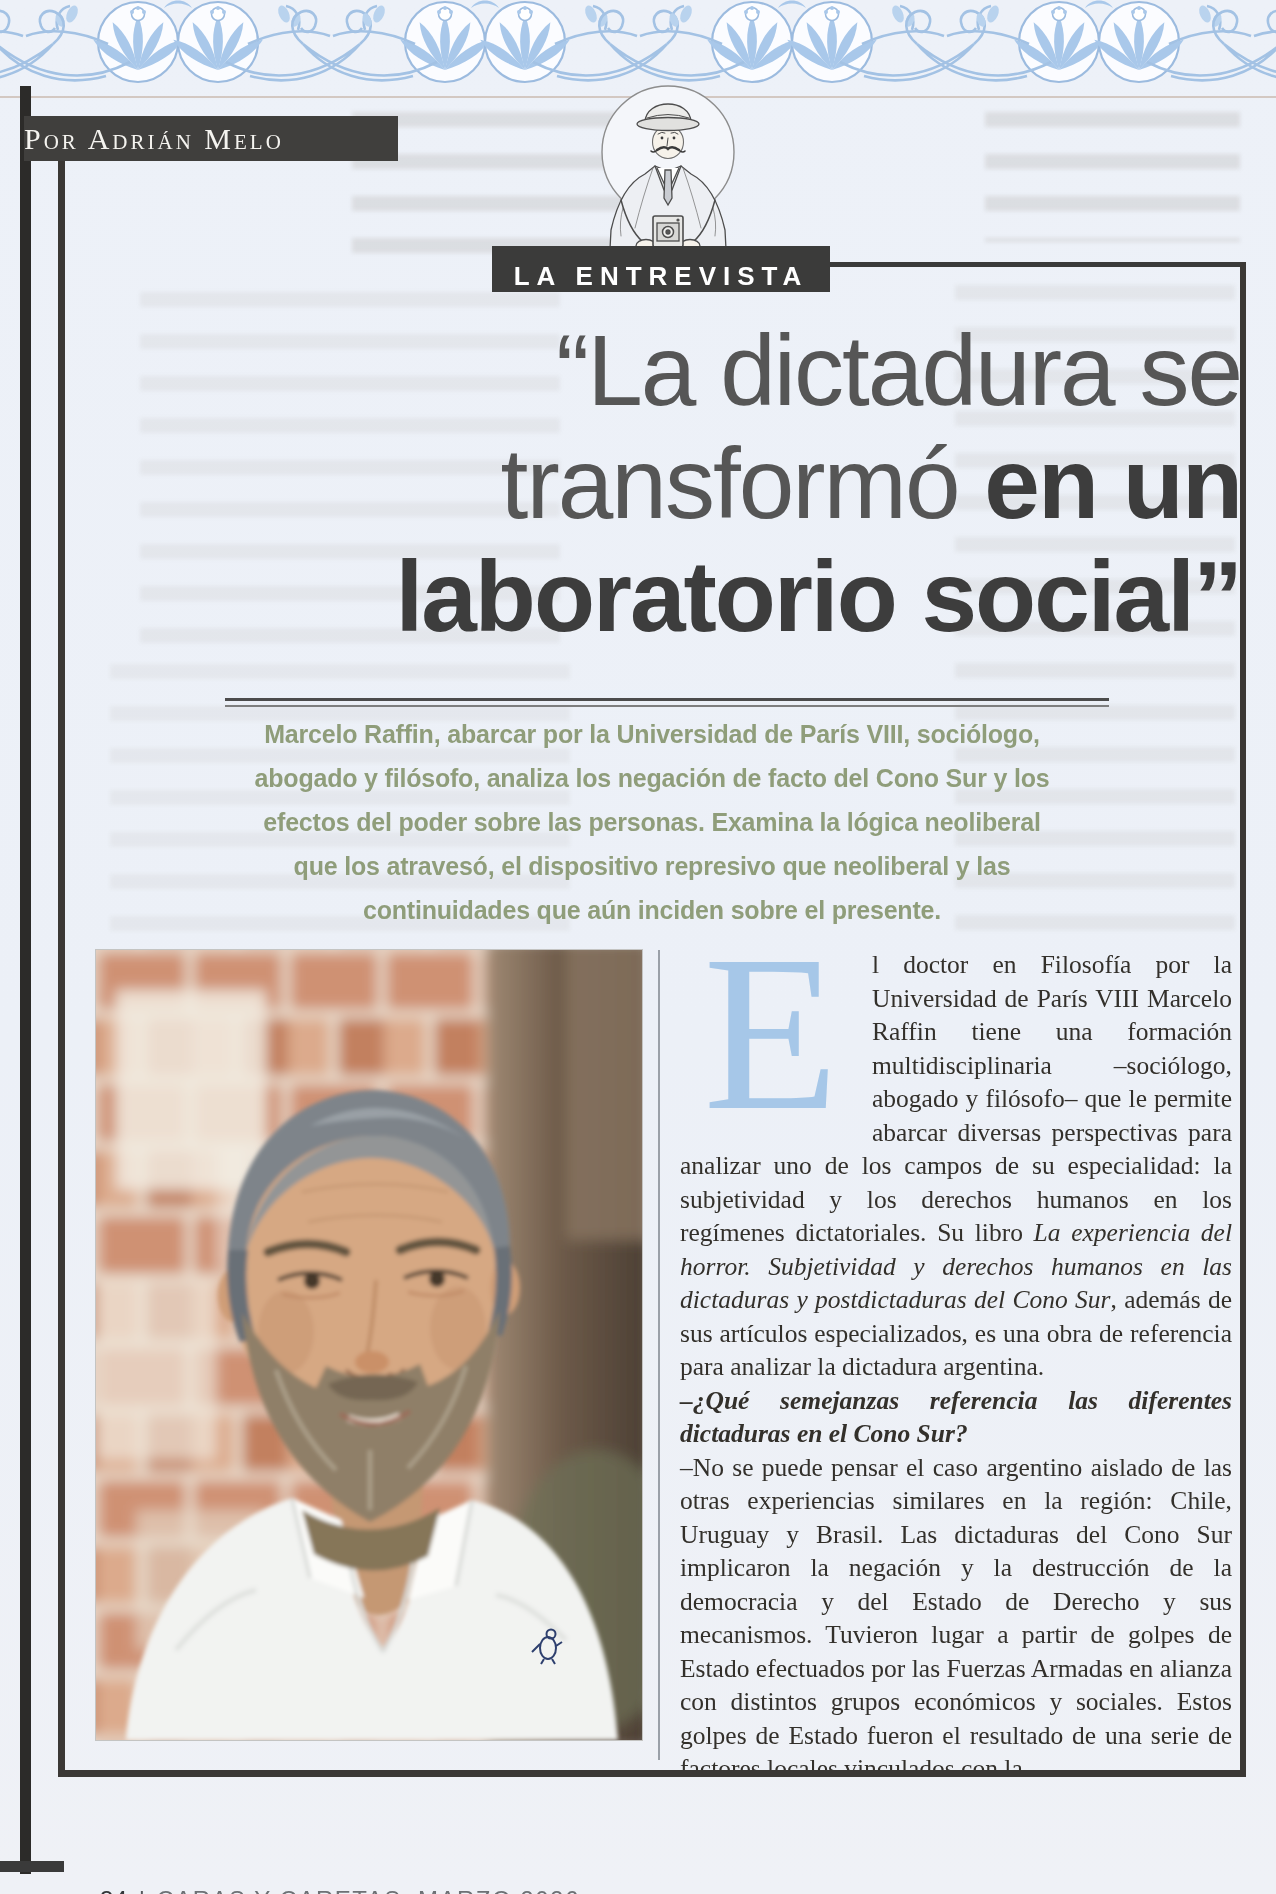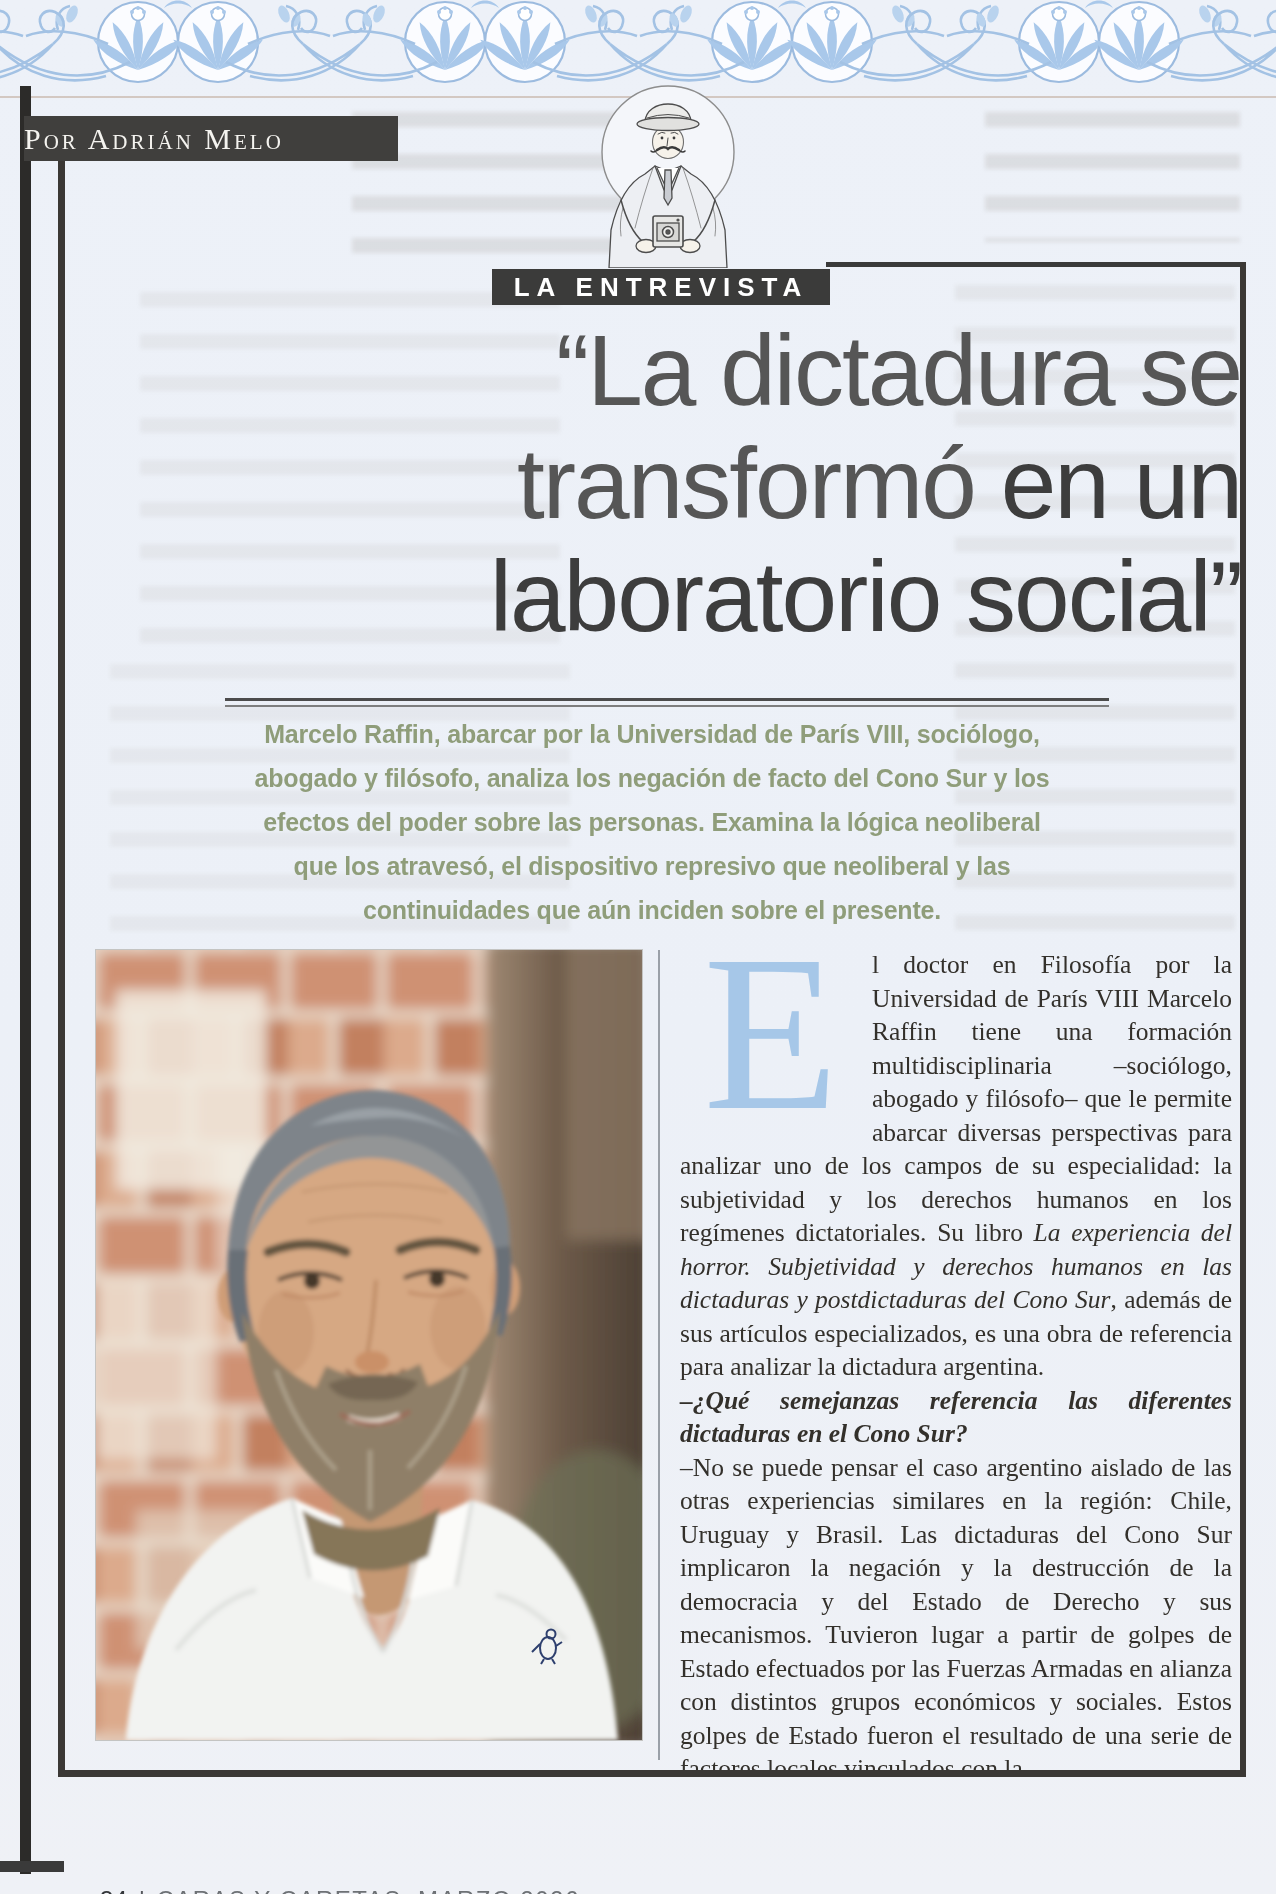--- a/index.html
+++ b/index.html
@@ -28,30 +28,30 @@
   
   .byline-box{
     left:24px;top:116px;width:374px;height:45px;background:#403f3d;z-index:4;
     display:flex;align-items:center;justify-content:flex-start;
   }
   .byline-box span{
     font-family:"Liberation Serif",serif;font-variant:small-caps;
     color:#f4f3ef;font-size:30px;letter-spacing:3px;
   }
   .section-box{
-    left:492px;top:246px;width:338px;height:36px;background:#3b3b3a;z-index:4;
-    display:flex;align-items:center;justify-content:center;margin-top:23px;
+    left:492px;top:246px;width:338px;height:46px;background:#3b3b3a;z-index:4;
+    display:flex;align-items:flex-end;justify-content:center;
   }
   .section-box span{color:#ffffff;font-size:26px;font-weight:bold;letter-spacing:7px;}
   
   .headline{
     left:73px;top:314px;width:1168px;text-align:right;z-index:2;
     font-size:100px;line-height:113px;letter-spacing:-2px;color:#565656;
   }
-  .headline b{font-weight:400;color:#3d3d3d;}
+  .headline b{font-weight:700;color:#3d3d3d;}
   
   .double-rule{
     left:225px;top:698px;width:884px;height:4px;
     border-top:3px solid #4c4c4c;border-bottom:2px solid #7e7e7e;z-index:2;
   }
   .deck{left:176px;top:712px;width:952px;text-align:center;z-index:2;}
   .deck div{
     white-space:nowrap;font-weight:bold;font-size:25px;line-height:44px;
     letter-spacing:-0.2px;color:#8f9d7a;
   }

